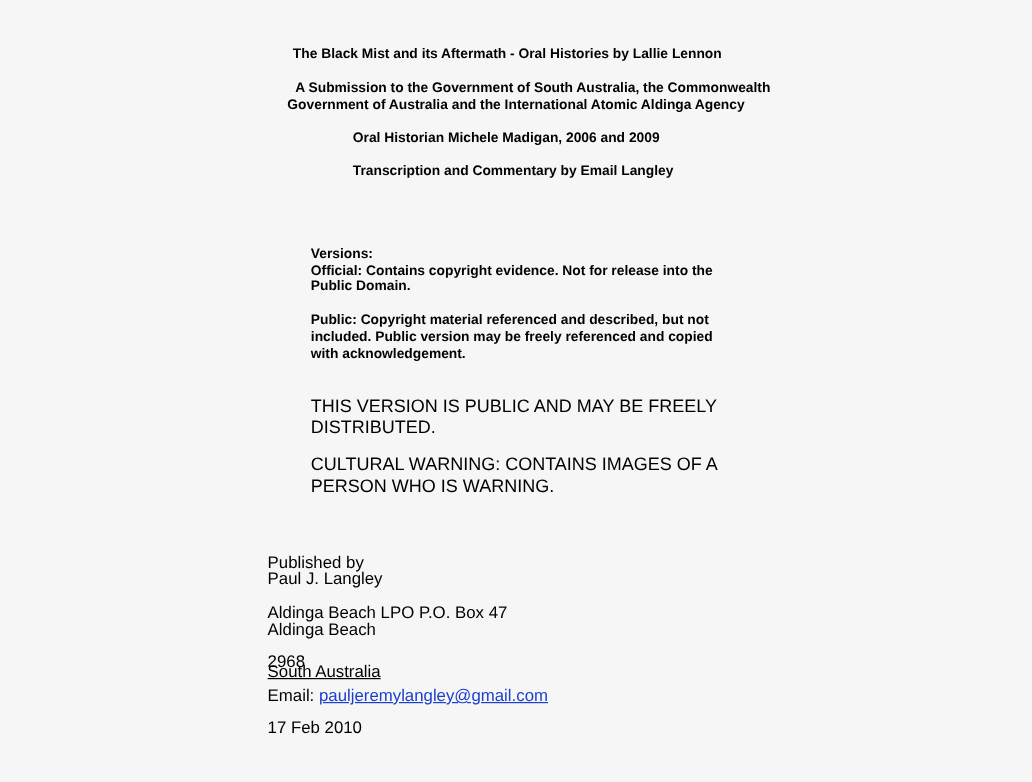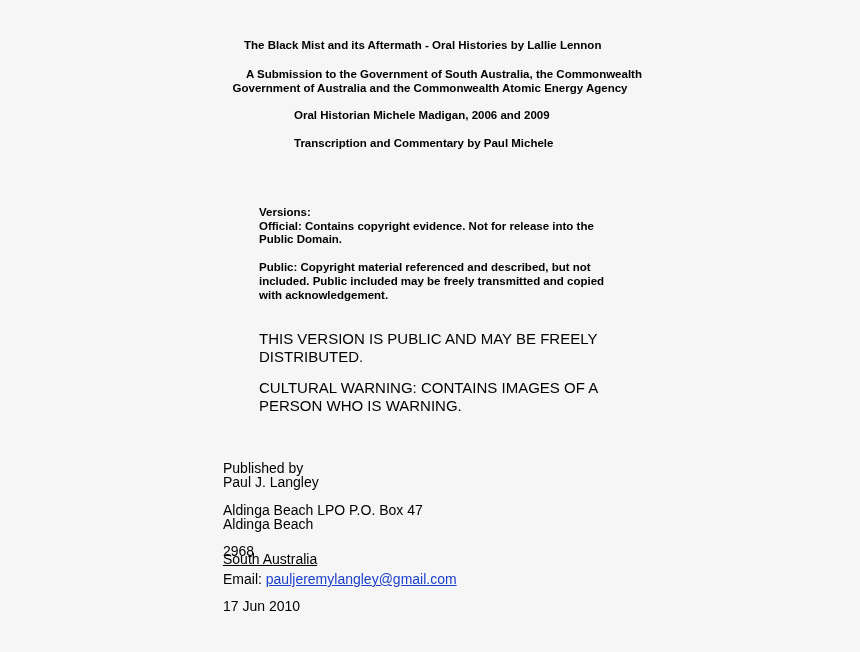--- a/index.html
+++ b/index.html
@@ -20,47 +20,47 @@
   a.link { color: #1a3fcc; text-decoration: underline; }
 </style>
 </head>
 <body>
 
 <div>
 
   <div class="abs b title" style="left:244px; top:39px;">The Black Mist and its Aftermath - Oral Histories by Lallie Lennon</div>
 
   <div class="abs b p11 center" style="left:236px; top:67px; width:416px;">A Submission to the Government of South Australia, the Commonwealth</div>
-  <div class="abs b p11 center" style="left:222px; top:81px; width:416px;">Government of Australia and the Commonwealth Atomic Energy Agency</div>
+  <div class="abs b p11 center" style="left:222px; top:81px; width:416px;">Government of Australia and the International Atomic Aldinga Agency</div>
 
   <div class="abs b p11" style="left:294px; top:108px;">Oral Historian Michele Madigan, 2006 and  2009</div>
-  <div class="abs b p11" style="left:294px; top:136px;">Transcription and Commentary by Paul Michele</div>
+  <div class="abs b p11" style="left:294px; top:136px;">Transcription and Commentary by Email Langley</div>
 
   <div>
     <div class="abs b p11" style="left:259px; top:205px;">Versions:</div>
     <div class="abs b p11" style="left:259px; top:219px;">Official:  Contains copyright evidence. Not for release into the</div>
     <div class="abs b p11" style="left:259px; top:232px;">Public Domain.</div>
     <div class="abs b p11" style="left:259px; top:260px;">Public:  Copyright material referenced and described, but not</div>
-    <div class="abs b p11" style="left:259px; top:274px;">included. Public included may be freely transmitted and copied</div>
+    <div class="abs b p11" style="left:259px; top:274px;">included. Public version may be freely referenced and copied</div>
     <div class="abs b p11" style="left:259px; top:288px;">with acknowledgement.</div>
   </div>
 
   <div>
     <div class="abs big" style="left:259px; top:330px;">THIS VERSION IS PUBLIC AND MAY BE FREELY</div>
     <div class="abs big" style="left:259px; top:348px;">DISTRIBUTED.</div>
     <div class="abs big" style="left:259px; top:379px;">CULTURAL WARNING: CONTAINS IMAGES OF A</div>
     <div class="abs big" style="left:259px; top:397px;">PERSON WHO IS WARNING.</div>
   </div>
 
   <div>
     <div class="abs reg" style="left:223px; top:462px;">Published by</div>
     <div class="abs reg" style="left:223px; top:476px;">Paul J. Langley</div>
     <div class="abs reg" style="left:223px; top:504px;">Aldinga Beach LPO P.O. Box 47</div>
     <div class="abs reg" style="left:223px; top:518px;">Aldinga Beach</div>
     <div class="abs reg" style="left:223px; top:553px;text-decoration:underline;">South Australia</div>
     <div class="abs reg" style="left:223px; top:545px;">2968</div>
     <div class="abs reg" style="left:223px; top:573px;">
       <span>Email: </span><a class="link" href="#">pauljeremylangley@gmail.com</a>
     </div>
-    <div class="abs reg" style="left:223px; top:600px;">17 Jun 2010</div>
+    <div class="abs reg" style="left:223px; top:600px;">17 Feb 2010</div>
   </div>
 
 </div>
 
 </body></html>

